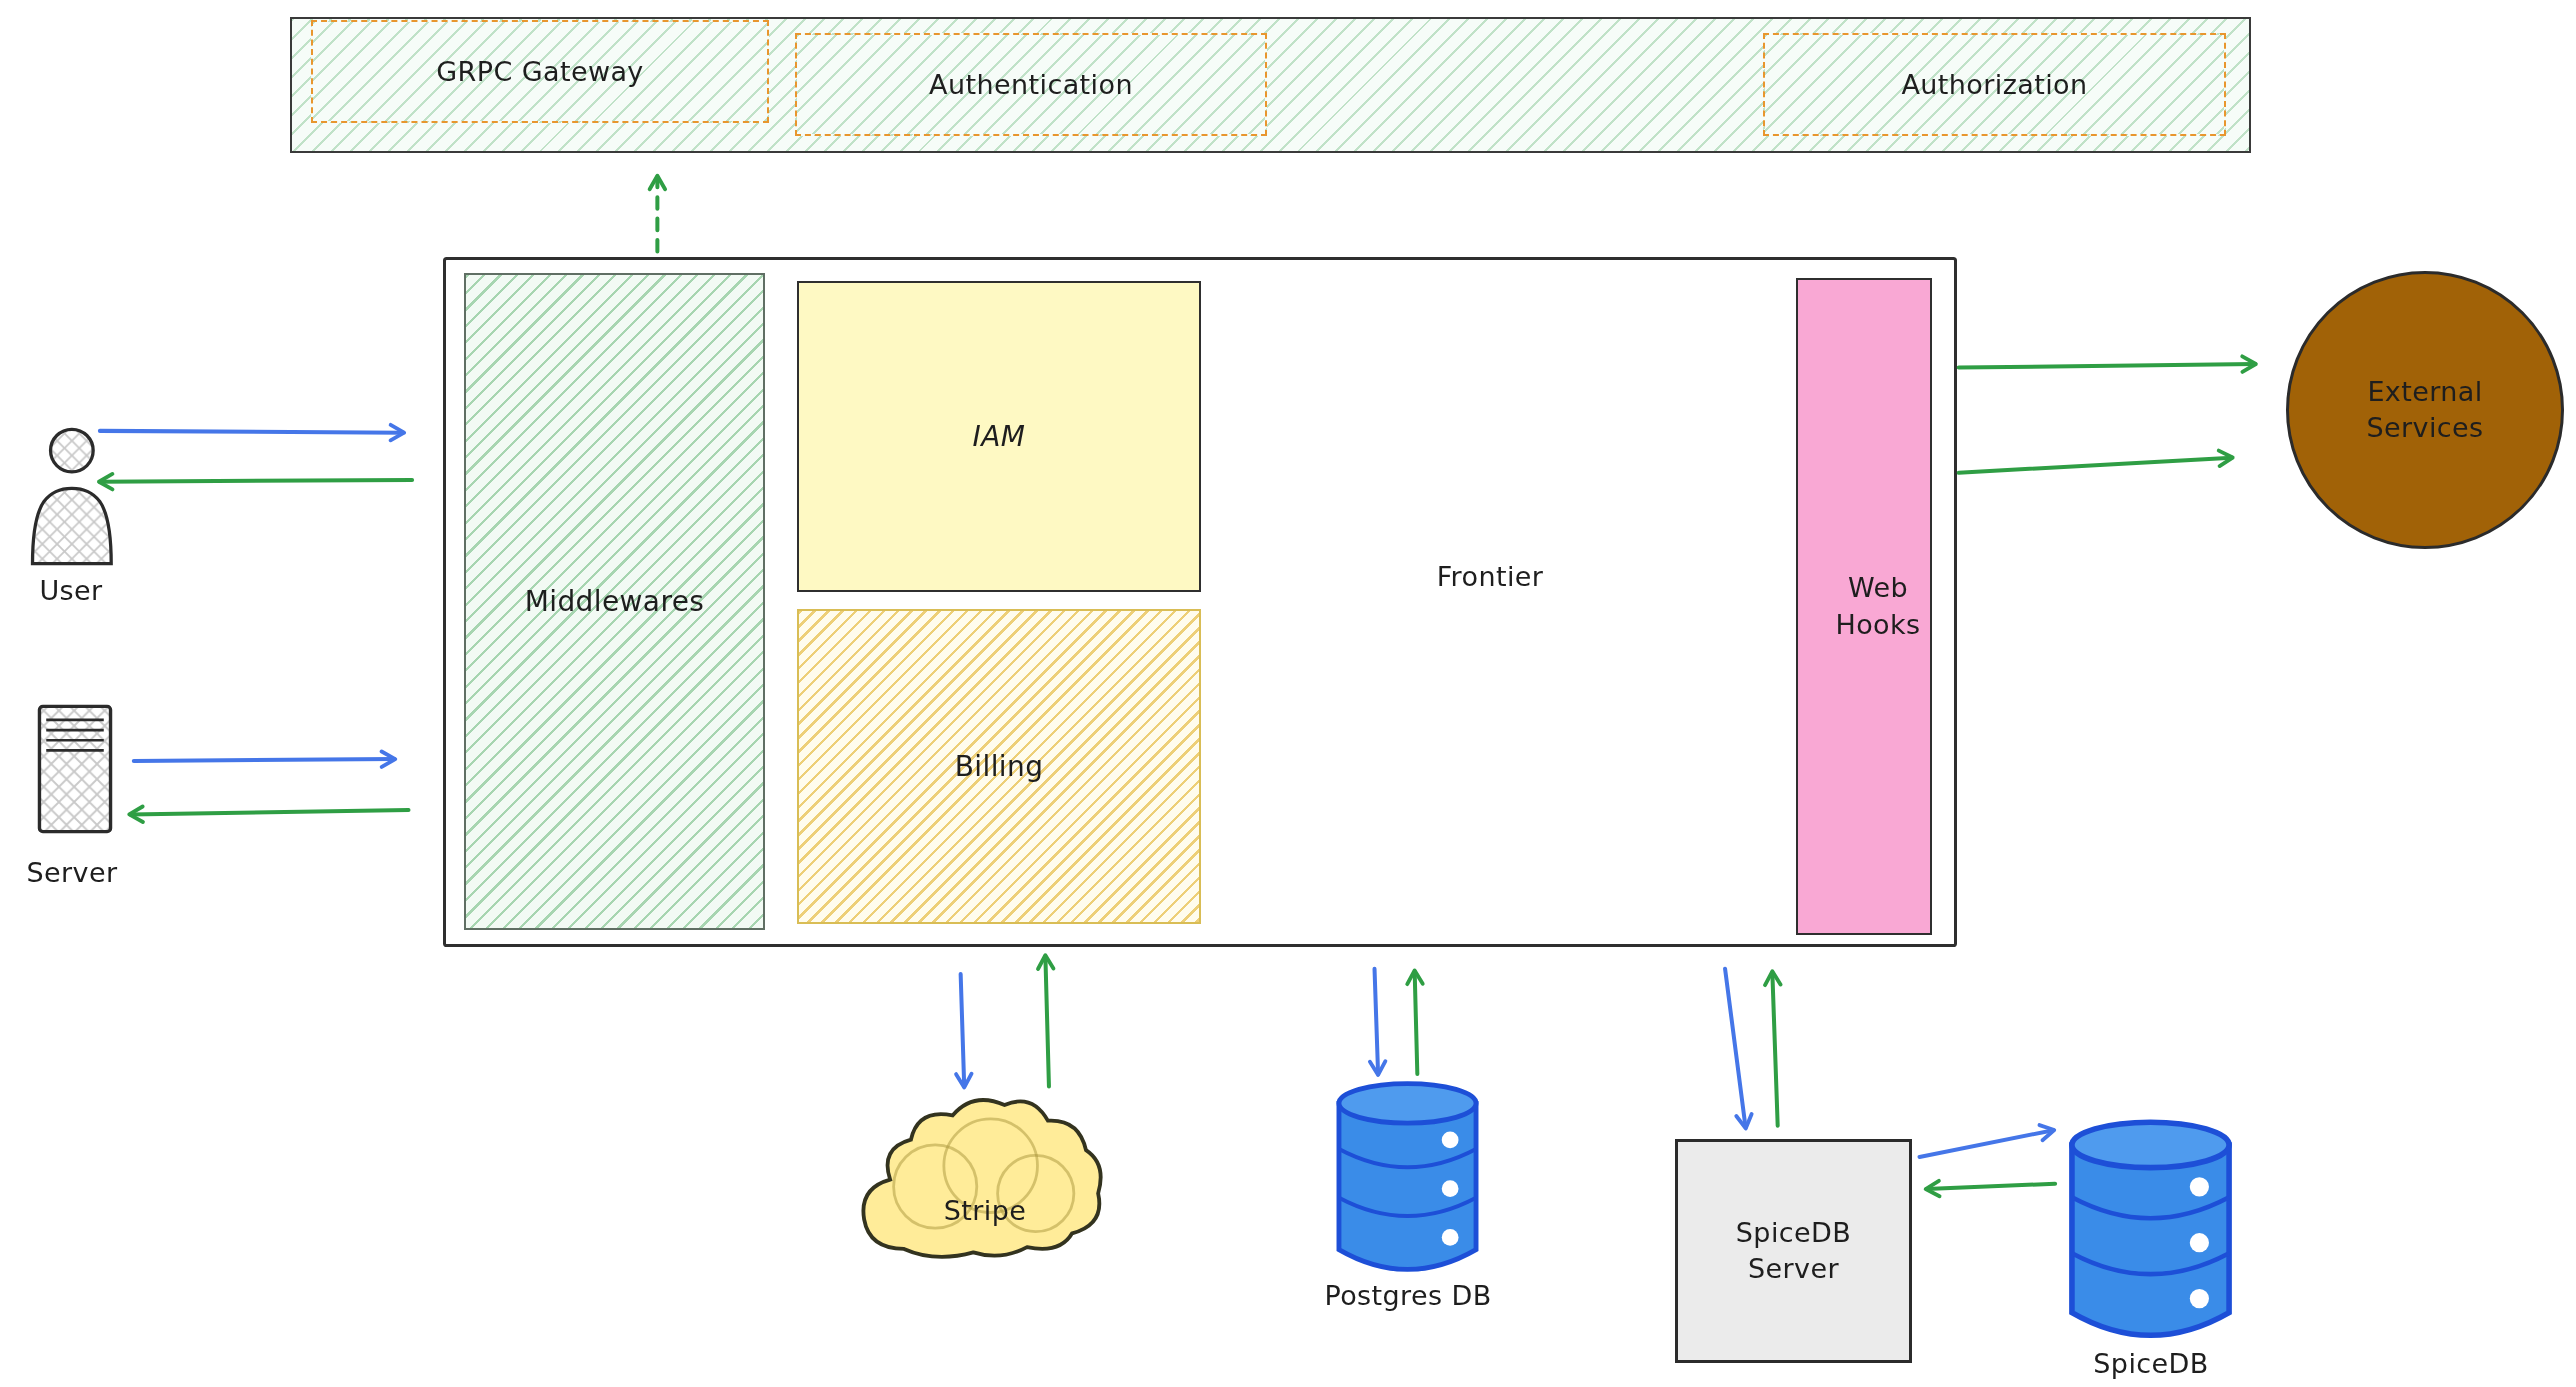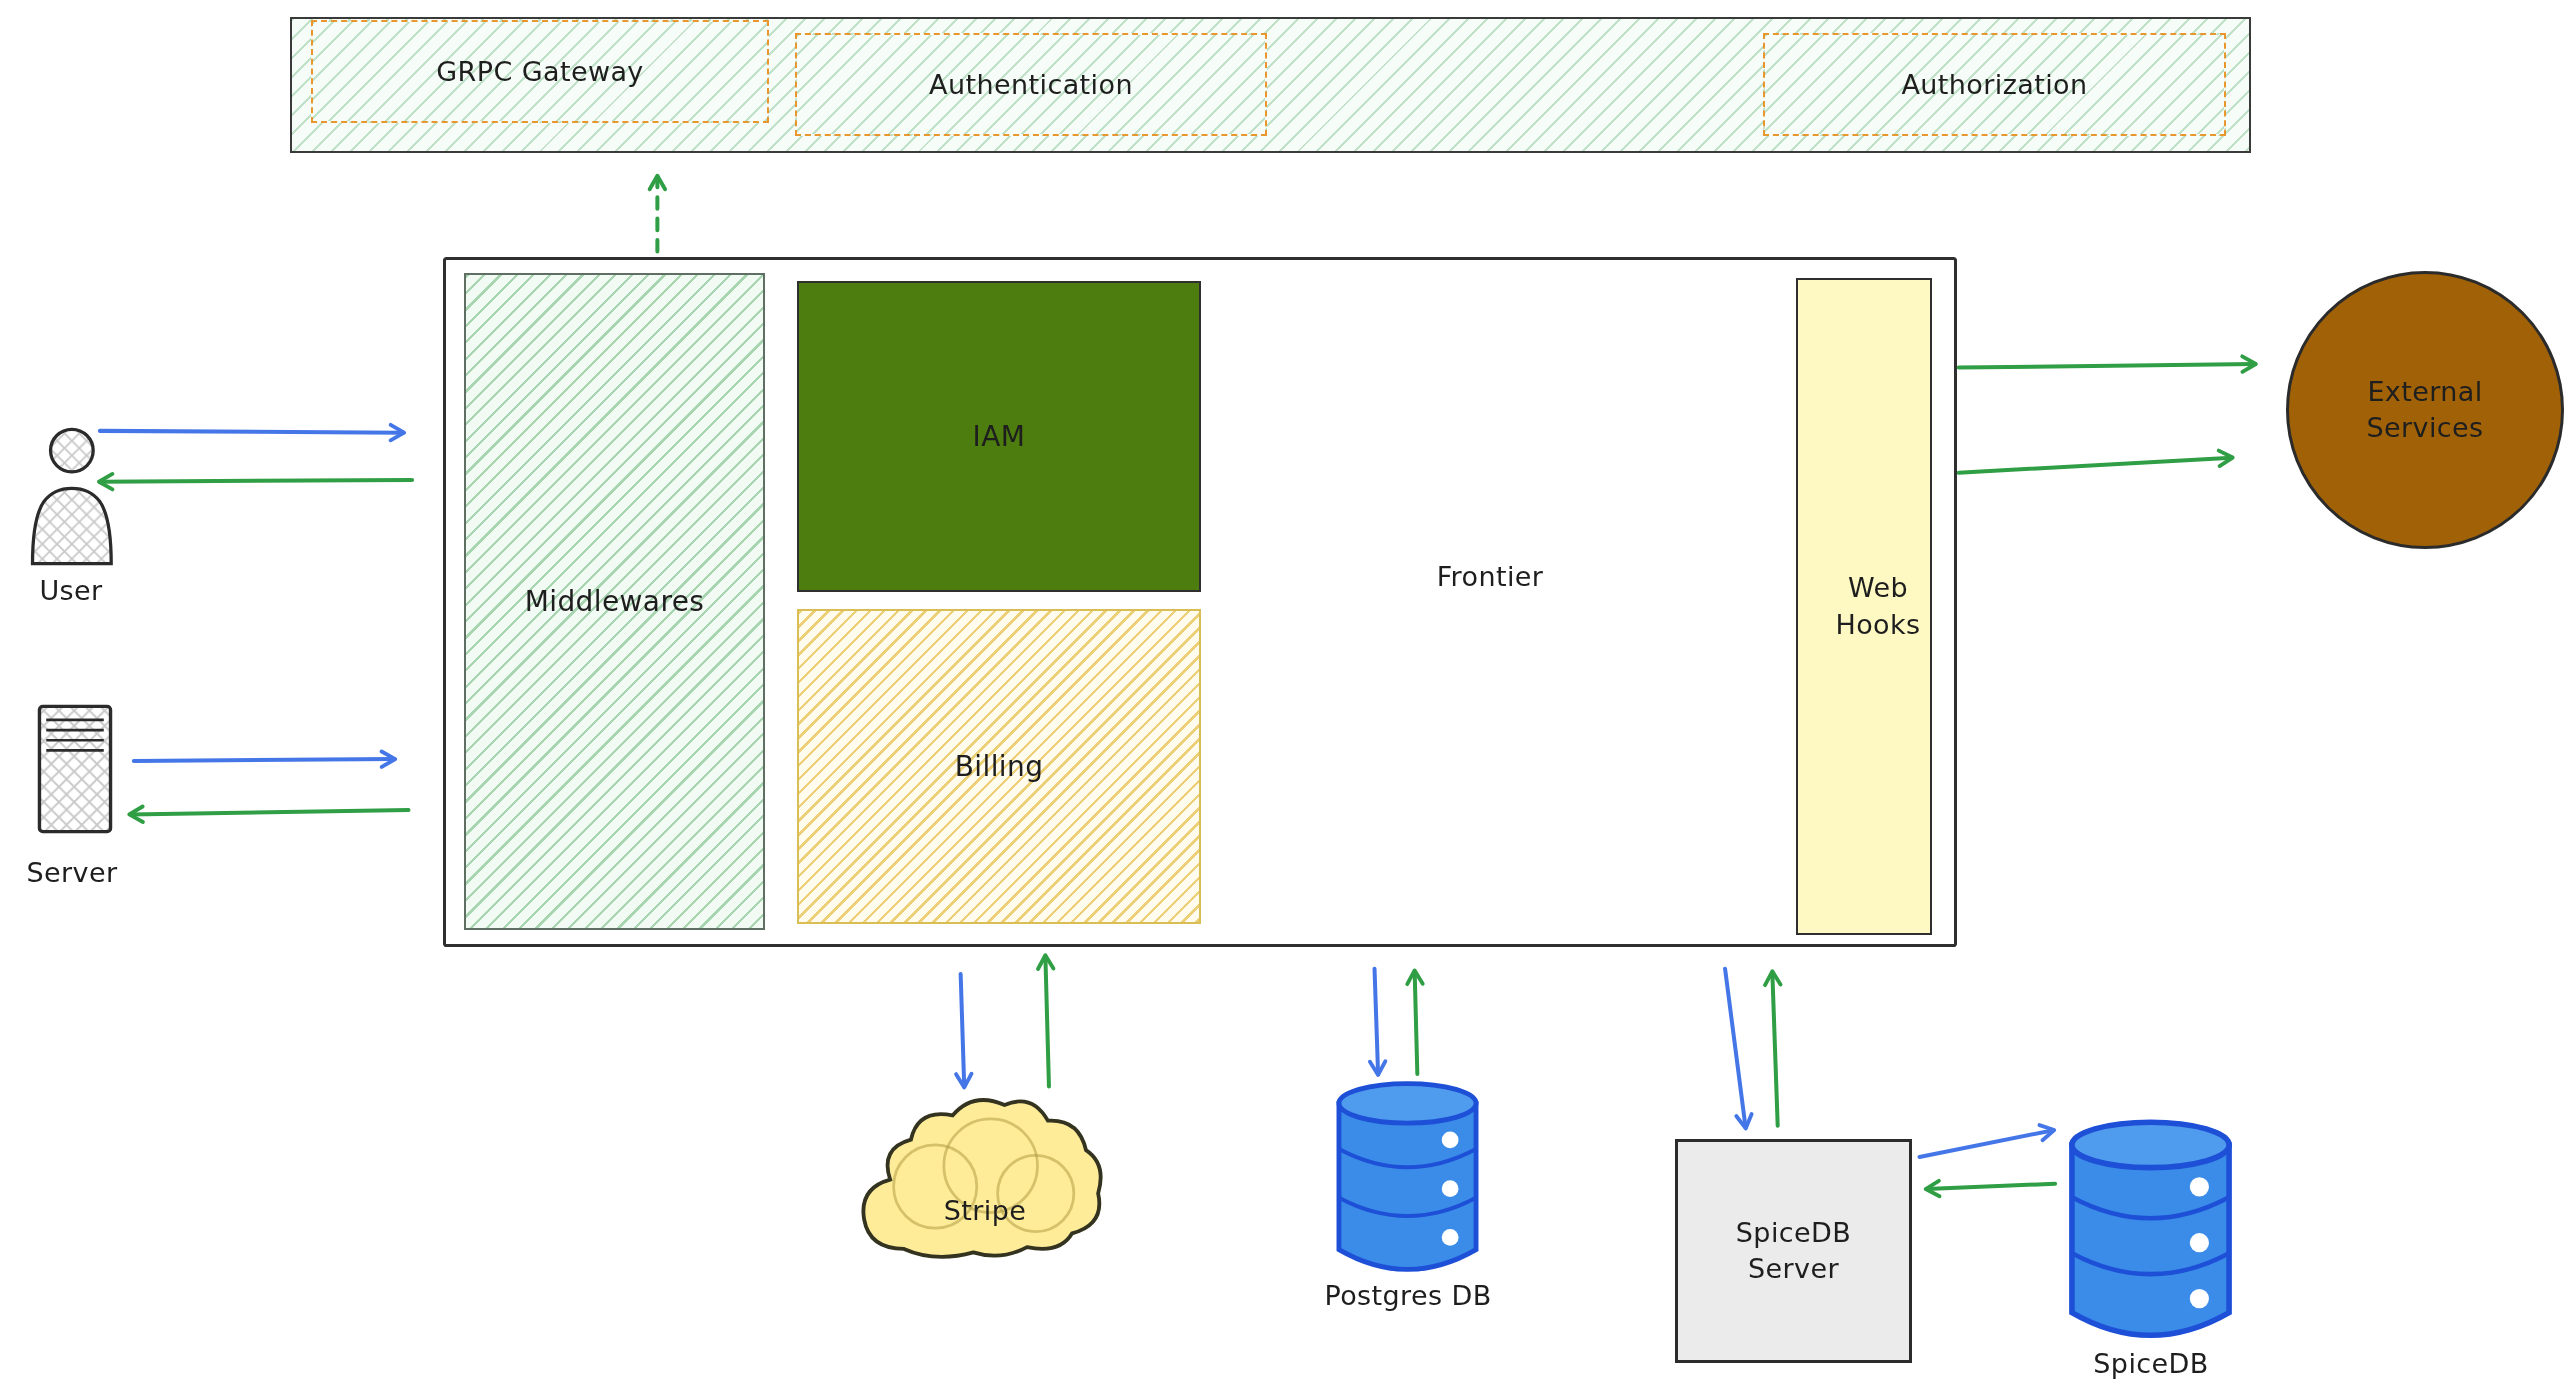--- a/index.html
+++ b/index.html
@@ -38,23 +38,23 @@
       transparent 2.1px, transparent 13.4px);
   }
   .hatch-yellow {
     background-color: #fffced;
     background-image: repeating-linear-gradient(135deg,
       rgba(233,196,90,0.8) 0px, rgba(233,196,90,0.8) 2.5px,
       transparent 2.5px, transparent 9.8px);
   }
   .main-box { border: 3.1px solid #2f2f2f; background: #ffffff; border-radius: 3.6px; }
   .middlewares-box { border: 2.2px solid #606f64; }
-  .iam-box { border: 2.7px solid #2f2f2f; background: #4d7c0f; }
+  .iam-box { border: 2.7px solid #2f2f2f; background: #fef9c3; font-style: italic; }
   .billing-box { border: 2.2px solid #d9bd55; }
-  .webhooks-box { border: 2.7px solid #2f2f2f; background: #fef9c3; text-align: center; padding-left: 28px; }
+  .webhooks-box { border: 2.7px solid #2f2f2f; background: #f9a8d4; text-align: center; padding-left: 28px; }
   .ext-circle {
     position: absolute; box-sizing: border-box; border-radius: 50%;
     border: 3.1px solid #2b2b2b; background: #a16207;
     display: flex; align-items: center; justify-content: center; text-align: center;
   }
   .spicedb-server-box {
     position: absolute; box-sizing: border-box;
     border: 3.1px solid #2b2b2b; background: var(--server-box-gray, #ebebeb);
     display: flex; align-items: center; justify-content: center; text-align: center;
   }

